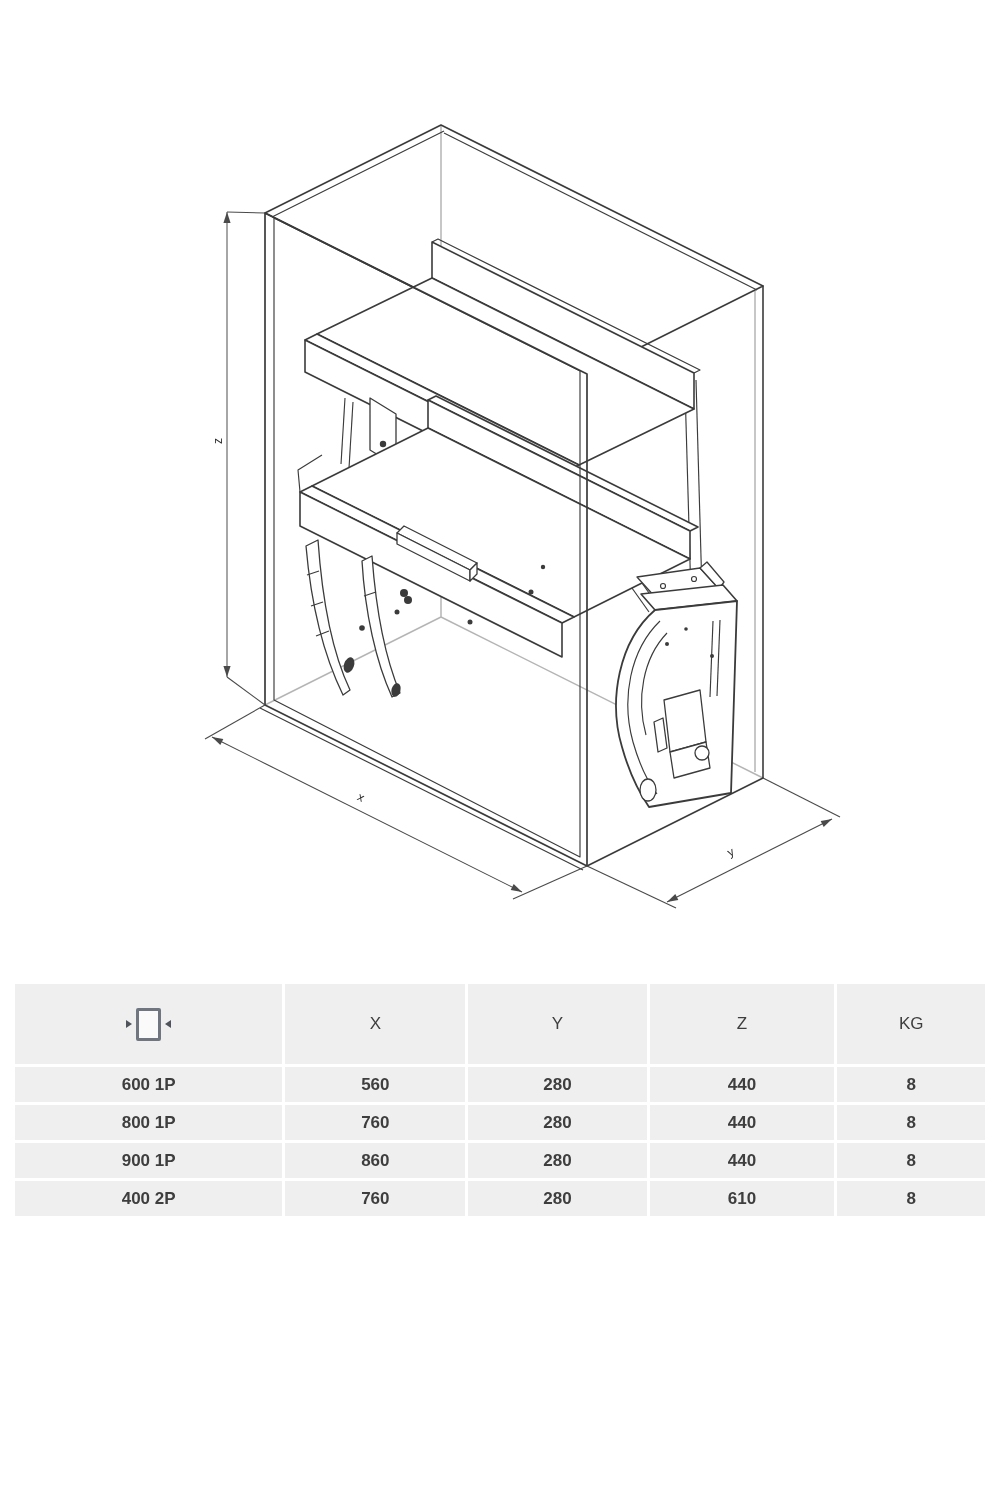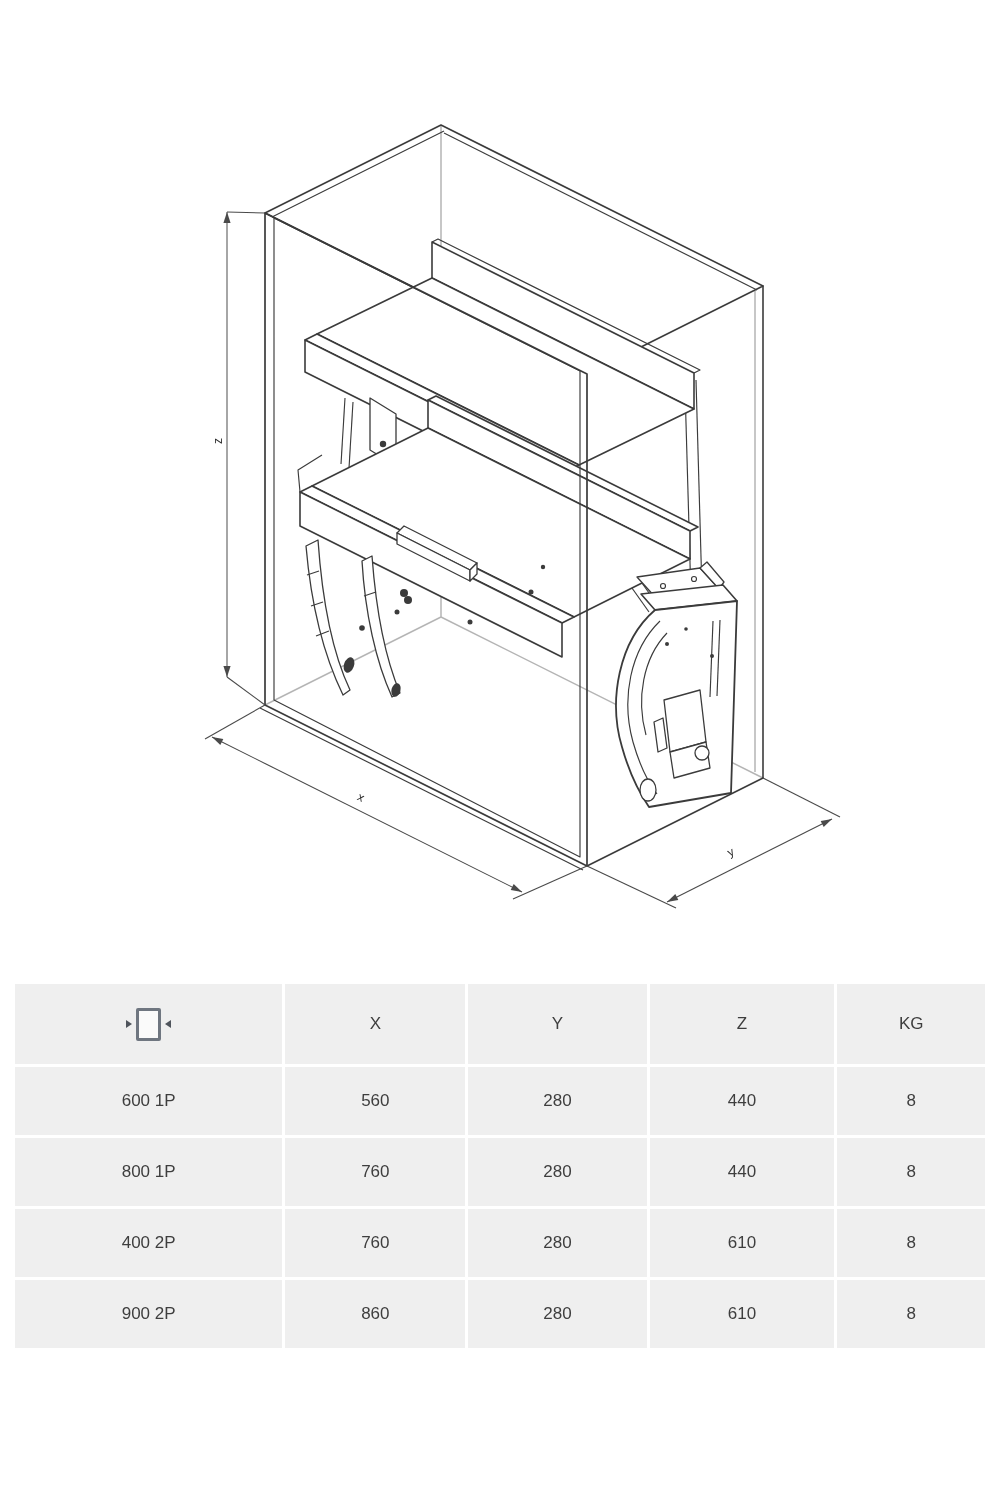--- a/index.html
+++ b/index.html
@@ -15,21 +15,21 @@
   .dimf{fill:#4a4a4a;stroke:none;}
   .dot{fill:#3b3b3b;stroke:none;}
   .zline{stroke:#a6a6a6;fill:none;stroke-width:2;}
   text.lbl{font-family:"Liberation Sans",sans-serif;font-size:12px;fill:#2e2e2e;}
   
   .spec-table{width:976px;margin:26px auto 0 auto;border-collapse:separate;border-spacing:3px;
               color:#3e3e3e;font-size:17px;}
   .spec-table th,.spec-table td{background:#efefef;text-align:center;vertical-align:middle;
               font-weight:normal;padding:0;}
   .spec-table th{height:80px;}
-  .spec-table td{height:68px;}
+  .spec-table td{height:35px;font-weight:bold;}
   .dim-icon{display:inline-flex;align-items:center;justify-content:center;gap:4px;}
   .dim-icon .rect{width:19px;height:27px;border:3px solid #6f7680;border-radius:2px;background:#fafafa;}
   .tri-r{width:0;height:0;border-top:4px solid transparent;border-bottom:4px solid transparent;border-left:6px solid #4f545c;}
   .tri-l{width:0;height:0;border-top:4px solid transparent;border-bottom:4px solid transparent;border-right:6px solid #4f545c;}
 </style>
 </head>
 <body>
 
 <div class="drawing-wrap">
 <svg width="1000" height="955" viewBox="0 0 1000 955" xmlns="http://www.w3.org/2000/svg">
@@ -193,27 +193,27 @@
       <td>8</td>
     </tr>
     <tr>
       <td>800 1P</td>
       <td>760</td>
       <td>280</td>
       <td>440</td>
       <td>8</td>
     </tr>
     <tr>
+      <td>900 1P</td>
+      <td>860</td>
+      <td>280</td>
+      <td>440</td>
+      <td>8</td>
+    </tr>
+    <tr>
       <td>400 2P</td>
       <td>760</td>
       <td>280</td>
       <td>610</td>
       <td>8</td>
     </tr>
-    <tr>
-      <td>900 2P</td>
-      <td>860</td>
-      <td>280</td>
-      <td>610</td>
-      <td>8</td>
-    </tr>
   </tbody>
 </table>
 
 </body></html>

